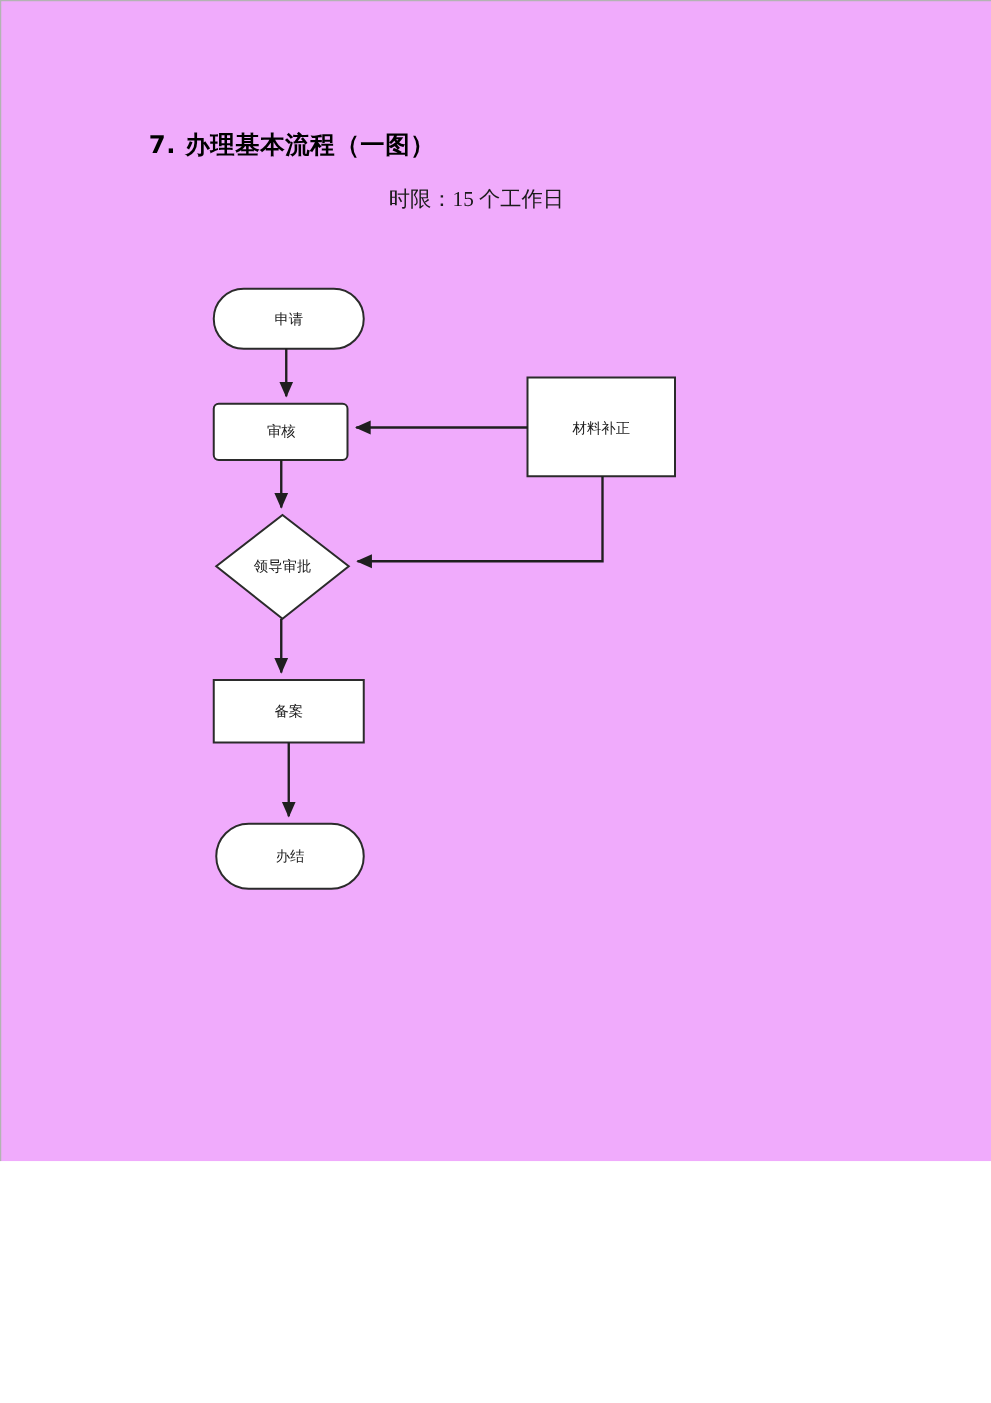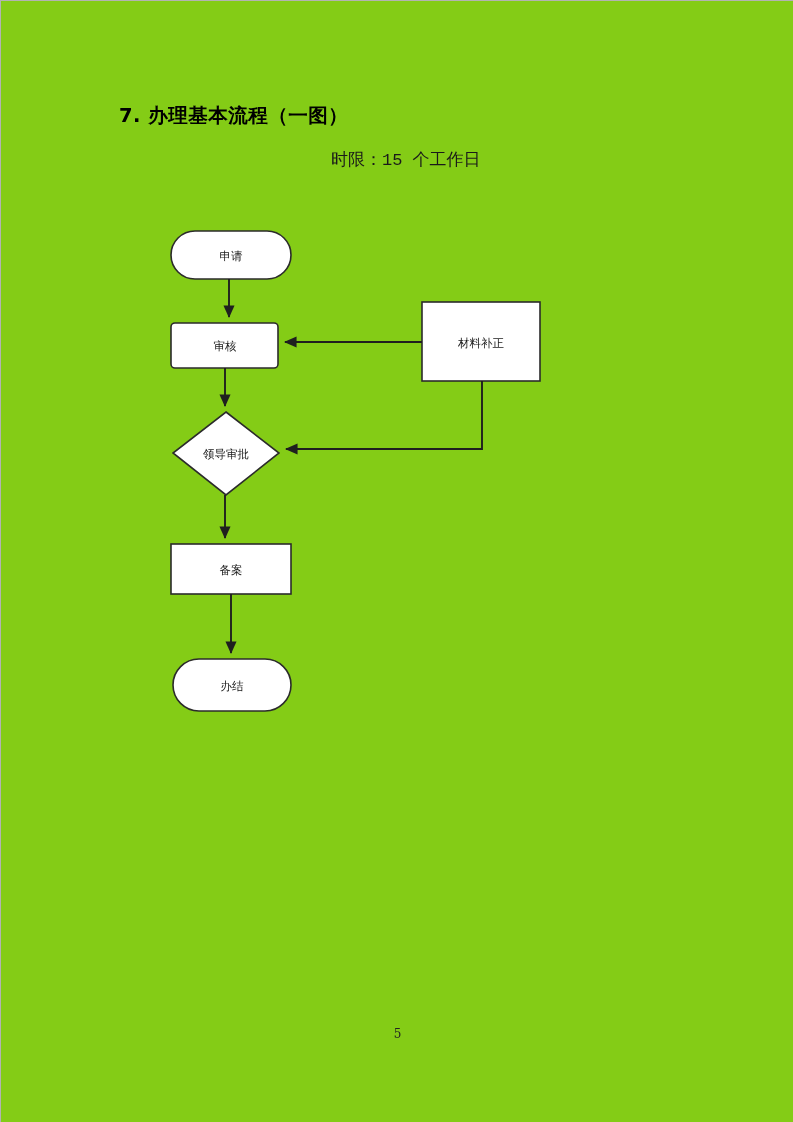--- a/index.html
+++ b/index.html
@@ -6,43 +6,43 @@
     margin: 0;
     padding: 0;
     background: #ffffff;
   }
   body {
     font-family: "Liberation Sans", sans-serif;
   }
   #page {
     position: relative;
     width: 793px;
-    height: 1122px;
-    background: #84cc16;
+    height: 929px;
+    background: #f0abfc;
     border-left: 1px solid #b3b3b3;
     border-top: 1px solid #b3b3b3;
     box-sizing: border-box;
     overflow: hidden;
   }
   #doc-title {
     position: absolute;
     left: 118px;
     top: 101px;
     font-family: "DejaVu Sans", sans-serif;
     font-weight: bold;
     font-size: 19.5px;
     letter-spacing: 0.5px;
     color: #000000;
     white-space: nowrap;
   }
   #deadline-line {
     position: absolute;
-    left: 330px;
+    left: 310px;
     top: 147px;
-    font-family: Liberation Mono, monospace;
+    font-family: Liberation Serif, serif;
     font-size: 17px;
     color: #1a1a1a;
     white-space: nowrap;
   }
   #flowchart {
     position: absolute;
     left: 0;
     top: 0;
     width: 793px;
     height: 1122px;

